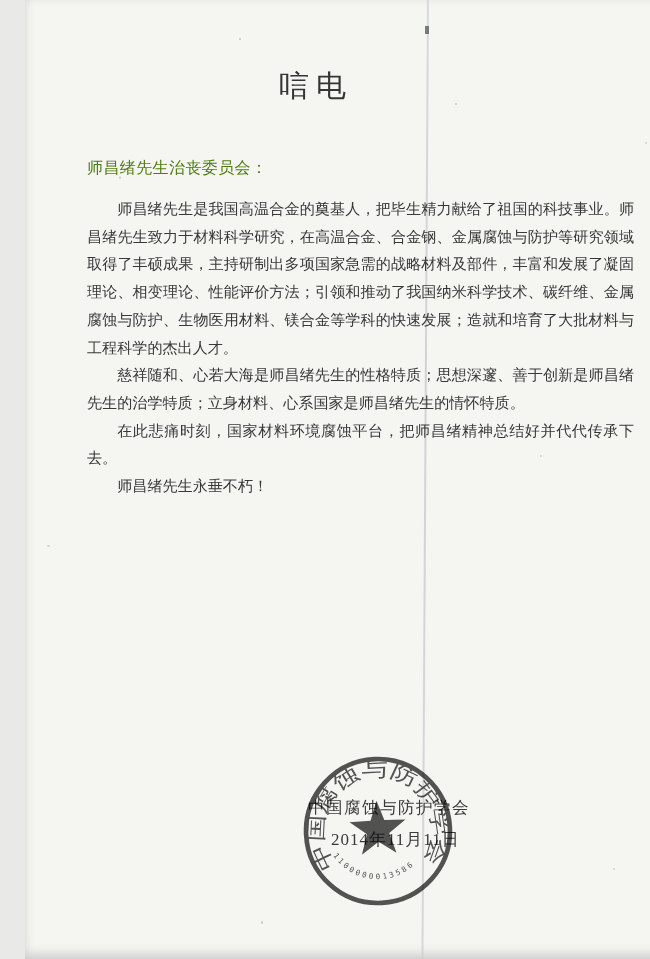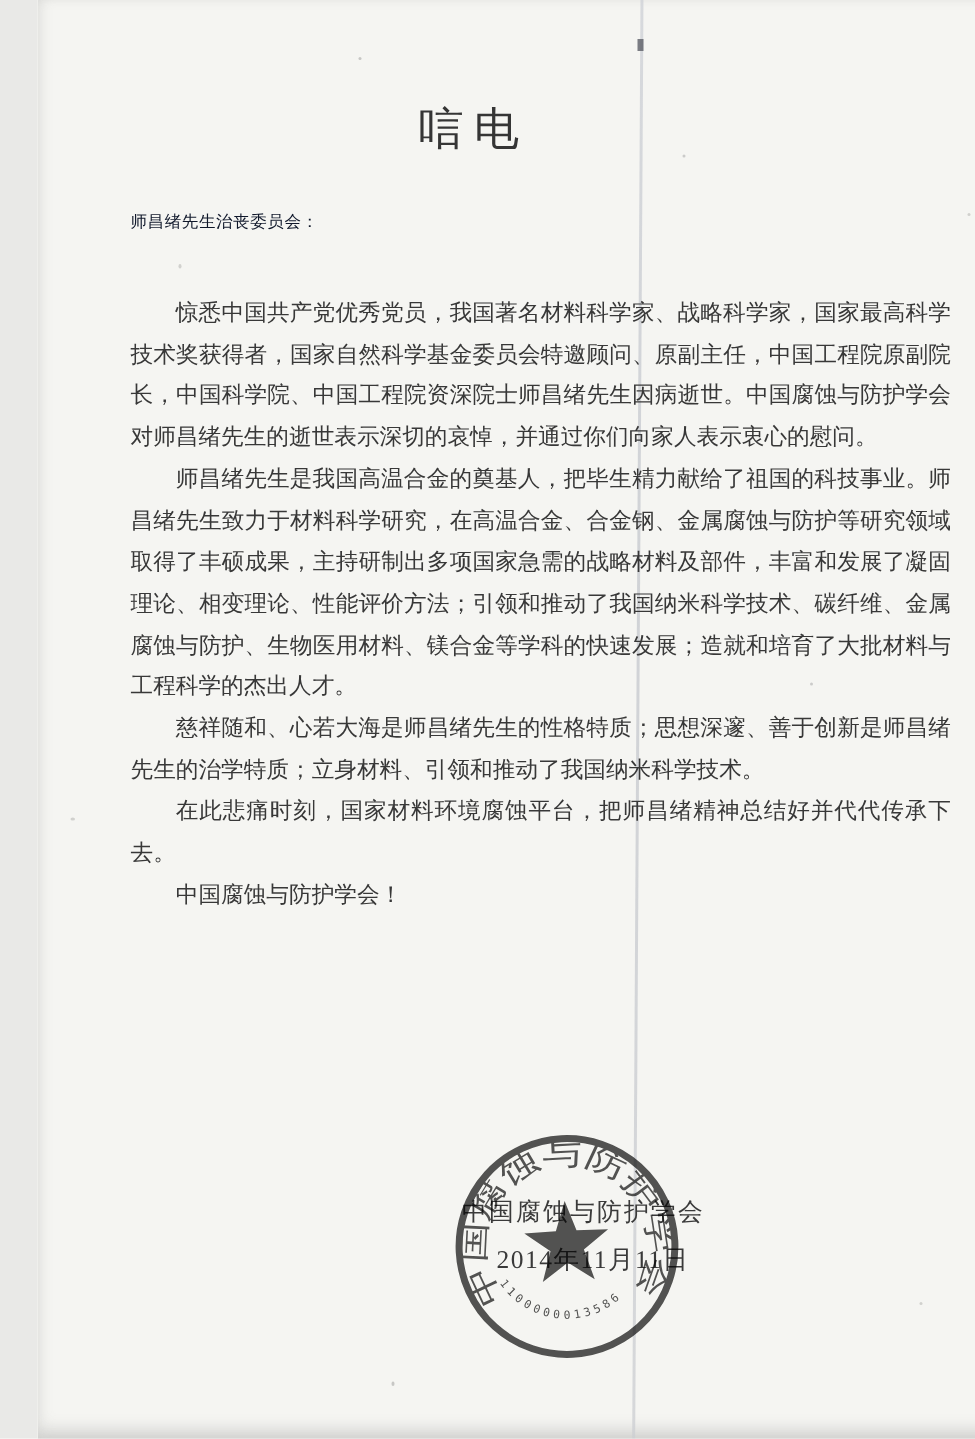--- a/index.html
+++ b/index.html
@@ -43,23 +43,23 @@
     width: 650px;
     text-align: center;
     margin-left: -34px;
     font-size: 30px;
     letter-spacing: 7px;
     color: #353535;
     font-weight: 500;
   }
   .salutation {
     position: absolute;
-    top: 140px; left: 62px;
-    font-size: 11px;
-    color: #0f172a;
+    top: 158px; left: 62px;
+    font-size: 16px;
+    color: #4d7c0f;
     letter-spacing: .4px;
   }
   .body-text {
     position: absolute;
     top: 196px; left: 62px;
     width: 547px;
     font-size: 15.1px;
     line-height: 27.7px;
     color: #383838;
     text-align: justify;
@@ -111,25 +111,24 @@
   <div class="speck" style="left:515px;top:455px;width:2px;height:2px;opacity:.45"></div>
   <div class="speck" style="left:22px;top:545px;width:3px;height:2px;opacity:.4"></div>
   <div class="speck" style="left:236px;top:921px;width:2px;height:3px;opacity:.5"></div>
   <div class="speck" style="left:588px;top:868px;width:2px;height:2px;opacity:.4"></div>
 
   <div class="doc-title">唁电</div>
 
   <div class="salutation">师昌绪先生治丧委员会：</div>
 
   <div class="body-text">
-    <p>惊悉中国共产党优秀党员，我国著名材料科学家、战略科学家，国家最高科学技术奖获得者，国家自然科学基金委员会特邀顾问、原副主任，中国工程院原副院长，中国科学院、中国工程院资深院士师昌绪先生因病逝世。中国腐蚀与防护学会对师昌绪先生的逝世表示深切的哀悼，并通过你们向家人表示衷心的慰问。</p>
     <p>师昌绪先生是我国高温合金的奠基人，把毕生精力献给了祖国的科技事业。师昌绪先生致力于材料科学研究，在高温合金、合金钢、金属腐蚀与防护等研究领域取得了丰硕成果，主持研制出多项国家急需的战略材料及部件，丰富和发展了凝固理论、相变理论、性能评价方法；引领和推动了我国纳米科学技术、碳纤维、金属腐蚀与防护、生物医用材料、镁合金等学科的快速发展；造就和培育了大批材料与工程科学的杰出人才。</p>
-    <p>慈祥随和、心若大海是师昌绪先生的性格特质；思想深邃、善于创新是师昌绪先生的治学特质；立身材料、引领和推动了我国纳米科学技术。</p>
+    <p>慈祥随和、心若大海是师昌绪先生的性格特质；思想深邃、善于创新是师昌绪先生的治学特质；立身材料、心系国家是师昌绪先生的情怀特质。</p>
     <p>在此悲痛时刻，国家材料环境腐蚀平台，把师昌绪精神总结好并代代传承下去。</p>
-    <p>中国腐蚀与防护学会！</p>
+    <p>师昌绪先生永垂不朽！</p>
   </div>
 
   <div class="signature">
     <div class="sig-org">中国腐蚀与防护学会</div>
     <div class="sig-date">2014年11月11日</div>
   </div>
 
   <svg class="seal" viewBox="0 0 150 150">
     <circle cx="75" cy="75" r="71" fill="none" stroke="#3d3d3d" stroke-width="4.6"></circle>
     <defs>

